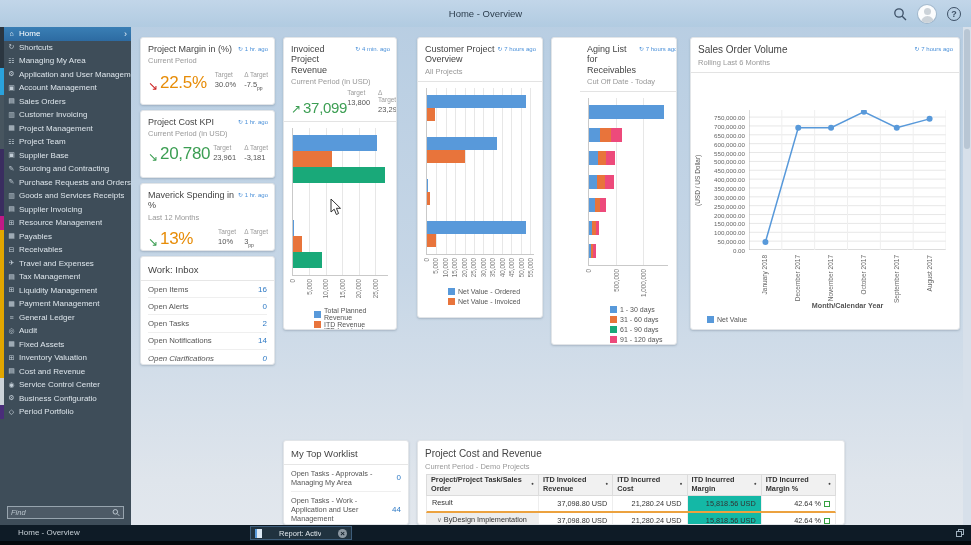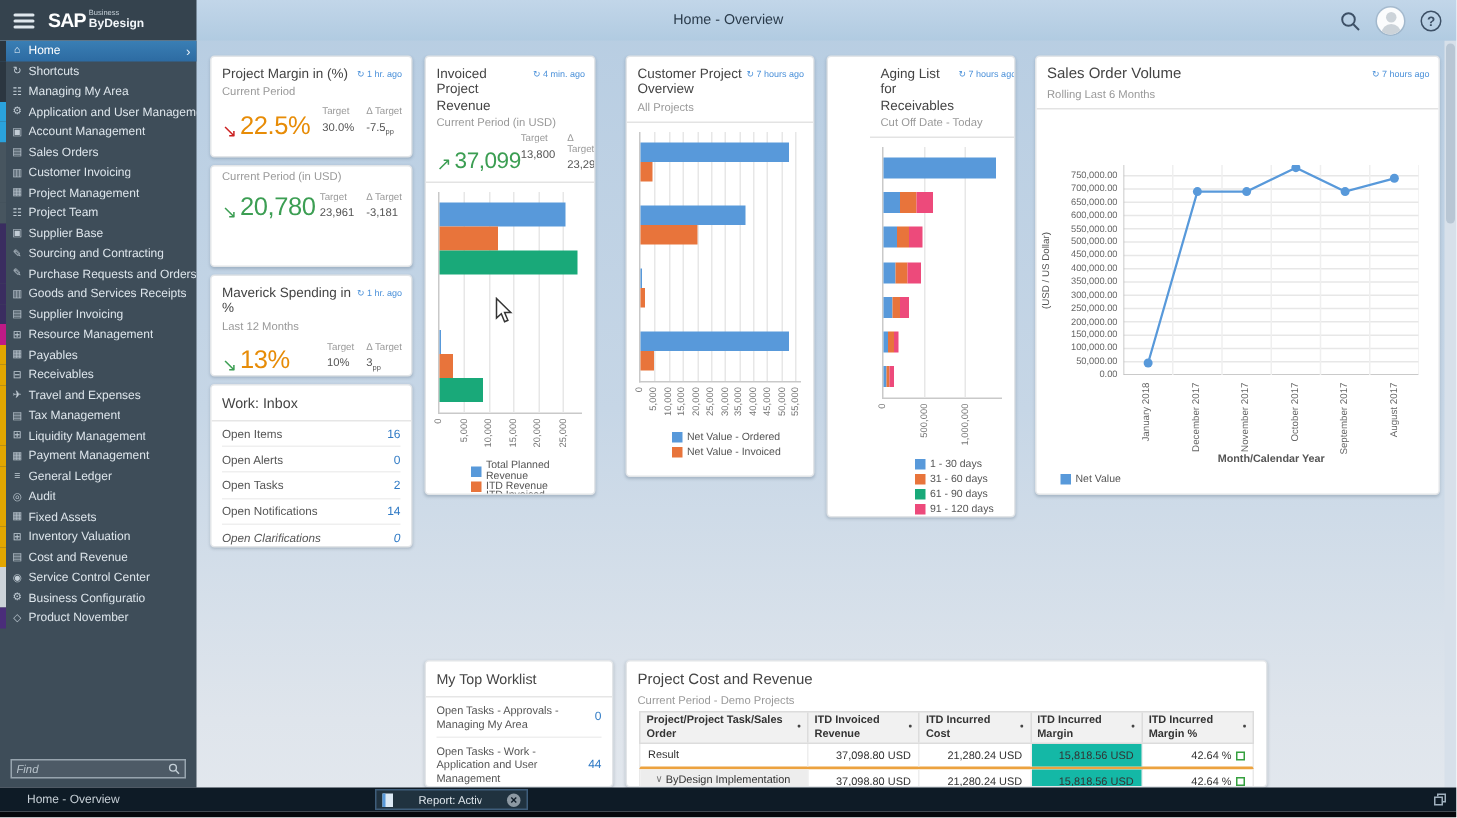--- a/index.html
+++ b/index.html
@@ -287,47 +287,33 @@
           <span class="sb-lbl">Service Control Center</span>
         </div>
         <div class="sb-item">
           <span class="stripe" style="background: rgb(204, 211, 217);"></span>
           <span class="sb-ico">⚙</span>
           <span class="sb-lbl">Business Configuratio</span>
         </div>
         <div class="sb-item">
           <span class="stripe" style="background: rgb(74, 45, 122);"></span>
           <span class="sb-ico">◇</span>
-          <span class="sb-lbl">Product November</span>
+          <span class="sb-lbl">Period Portfolio</span>
         </div>
       </nav>
     <div class="findwrap">
       <input type="text" placeholder="Find" style="">
       <svg width="9" height="9" viewBox="0 0 12 12">
           <circle cx="5" cy="5" r="3.4" fill="none" stroke="#c3ced6" stroke-width="1.4"></circle>
           <line x1="7.6" y1="7.6" x2="11" y2="11" stroke="#c3ced6" stroke-width="1.4"></line>
         </svg>
     </div>
   </div>
 
   <div id="topbar">
-    <div id="logoarea">
-      <div class="burger">
-          <i></i>
-          <i></i>
-          <i></i>
-        </div>
-      <div class="logo">
-        <span class="sap">SAP</span>
-        <span class="logosub">
-          <span class="biz">Business</span>
-          <span class="byd">ByDesign</span>
-        </span>
-      </div>
-    </div>
     <div class="tb-title">Home - Overview</div>
     <div class="tb-icons">
       <svg width="14" height="14" viewBox="0 0 14 14" style="cursor:pointer">
           <circle cx="6" cy="6" r="4.2" fill="none" stroke="#3d5066" stroke-width="1.3"></circle>
           <line x1="9.2" y1="9.2" x2="13" y2="13" stroke="#3d5066" stroke-width="1.3"></line>
         </svg>
       <div class="avatar">
           <div class="av-head"></div>
           <div class="av-body"></div>
         </div>
@@ -351,20 +337,24 @@
           </span>
         <span class="kt">
             <span class="lab">Δ Target</span>
             <span class="val"><span>-7.5</span><sub>pp</sub></span>
           </span>
       </span>
     </div>
   </div>
 
   <div class="tile" id="tile-cost">
+    <div class="t-head">
+      <span class="t-title">Project Cost KPI</span>
+      <span class="refresh"><span>↻</span> <span>1 hr. ago</span></span>
+    </div>
     <div class="t-sub">Current Period (in USD)</div>
     <div class="kpi-row">
       <span class="kpi-arrow green">↘</span>
       <span class="kpi-val green">20,780</span>
       <span class="kpi-targets">
         <span class="kt">
             <span class="lab">Target</span>
             <span class="val">23,961</span>
           </span>
         <span class="kt">

